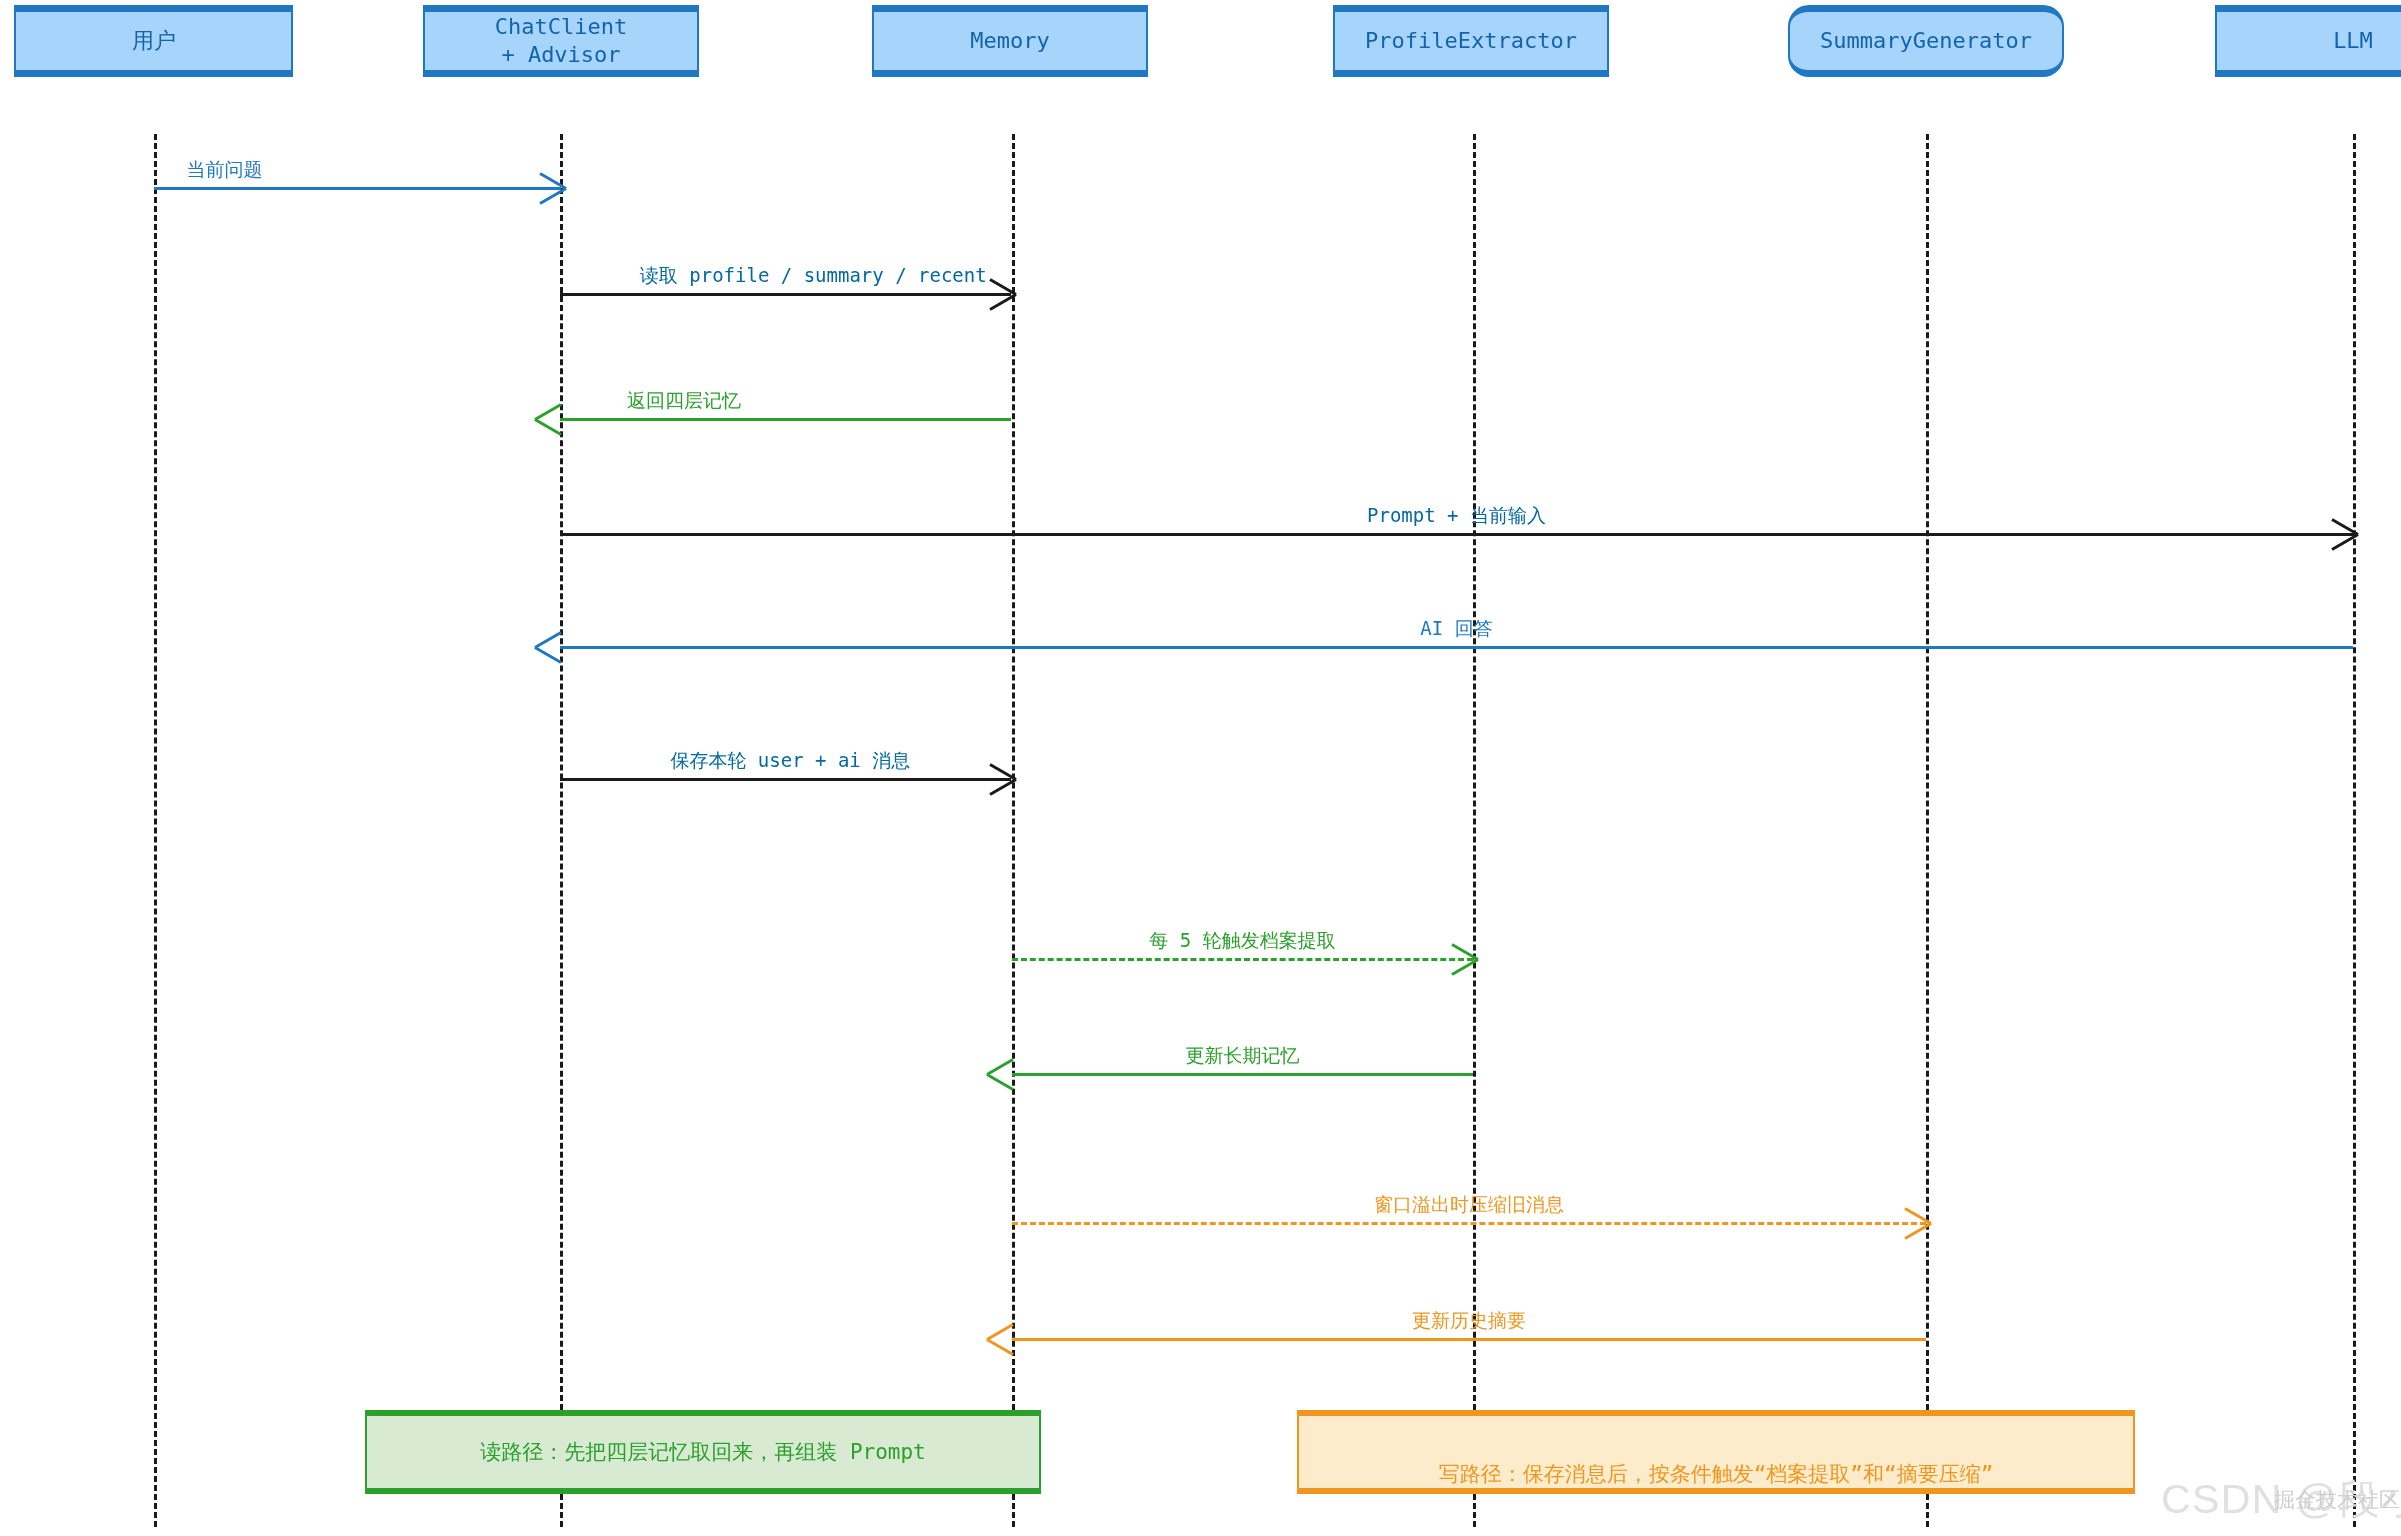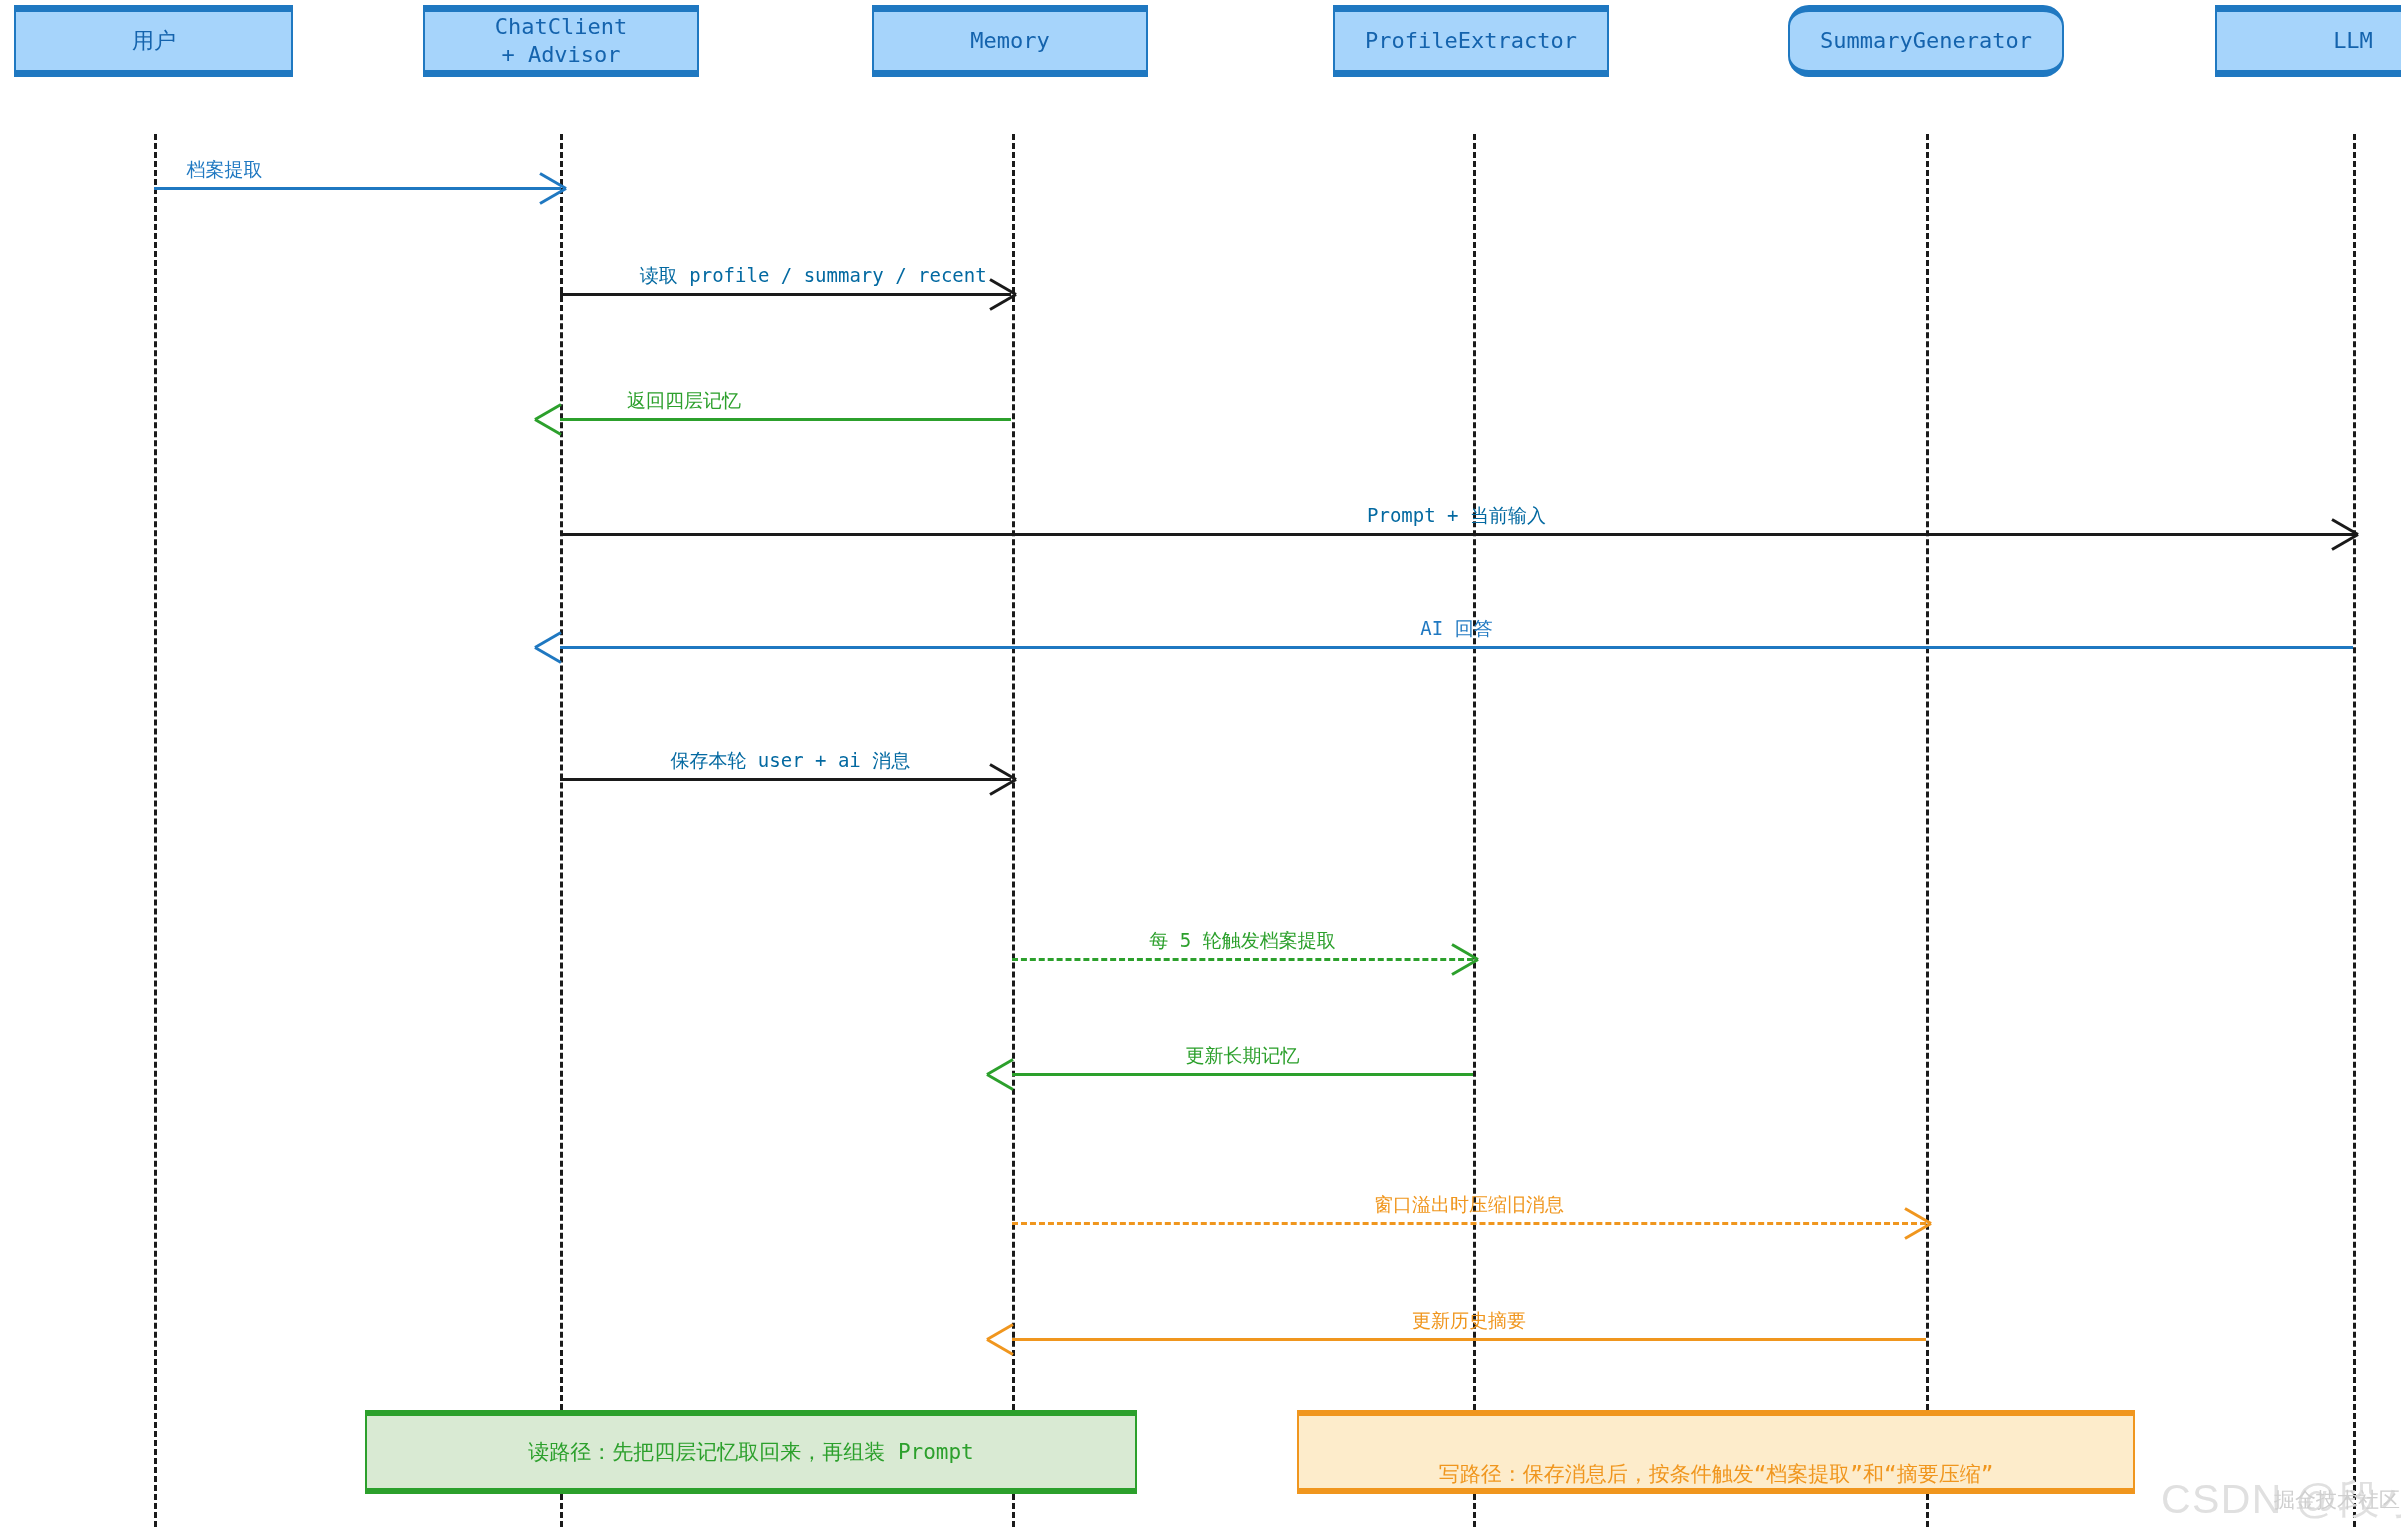--- a/index.html
+++ b/index.html
@@ -175,21 +175,21 @@
   <div class="lifeline" style="left:1473px;"></div>
   <div class="lifeline" style="left:1926px;"></div>
   <div class="lifeline" style="left:2353px;"></div>
 
   <div class="msg to-right c-blue" style="left:154px; width:407px; top:187px;">
     <div class="line"></div>
     <div class="vhead right">
         <span></span>
         <span></span>
       </div>
-    <div class="label leftish">档案提取</div>
+    <div class="label leftish">当前问题</div>
   </div>
 
   <div class="msg to-right c-black" style="left:560px; width:451px; top:293px;">
     <div class="line"></div>
     <div class="vhead right">
         <span></span>
         <span></span>
       </div>
     <div class="label" style="left:50%; transform:translateX(-42%);">读取 profile / summary / recent</div>
   </div>
@@ -259,21 +259,21 @@
 
   <div class="msg to-left c-orange" style="left:1012px; width:914px; top:1338px;">
     <div class="line"></div>
     <div class="vhead left">
         <span></span>
         <span></span>
       </div>
     <div class="label center">更新历史摘要</div>
   </div>
 
-  <div class="note green" style="left:365px; top:1410px; width:772px; height:84px;">
+  <div class="note green" style="left:365px; top:1410px; width:676px; height:84px;">
     <span>读路径：先把四层记忆取回来，再组装 Prompt</span>
   </div>
 
   <div class="note orange" style="left:1297px; top:1410px; width:838px; height:84px;">
     <span>写路径：保存消息后，按条件触发“档案提取”和“摘要压缩”</span>
   </div>
 
   <div class="wm-main" style="left:2161px; top:1472px;">CSDN @段小二</div>
   <div class="wm-sub" style="left:2274px; top:1486px;">掘金技术社区 @ 段小二</div>
 

